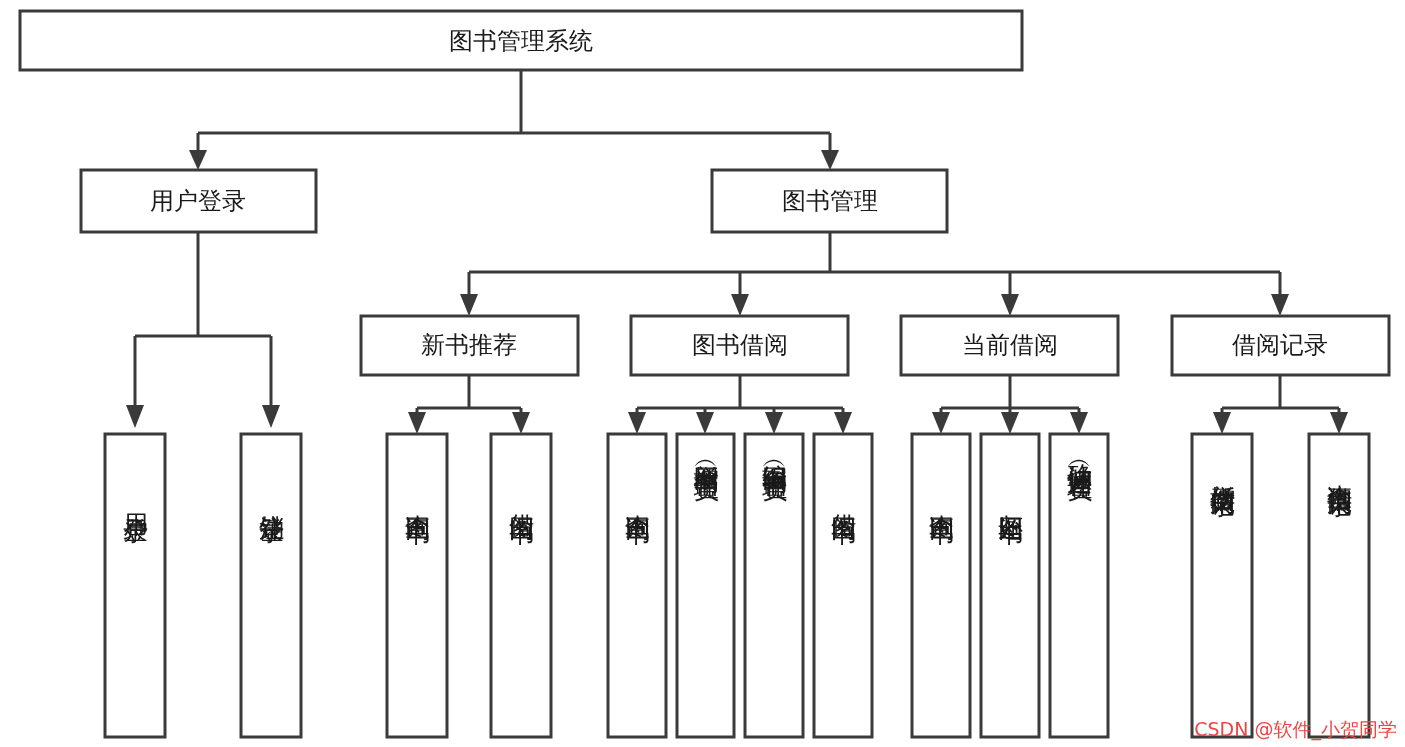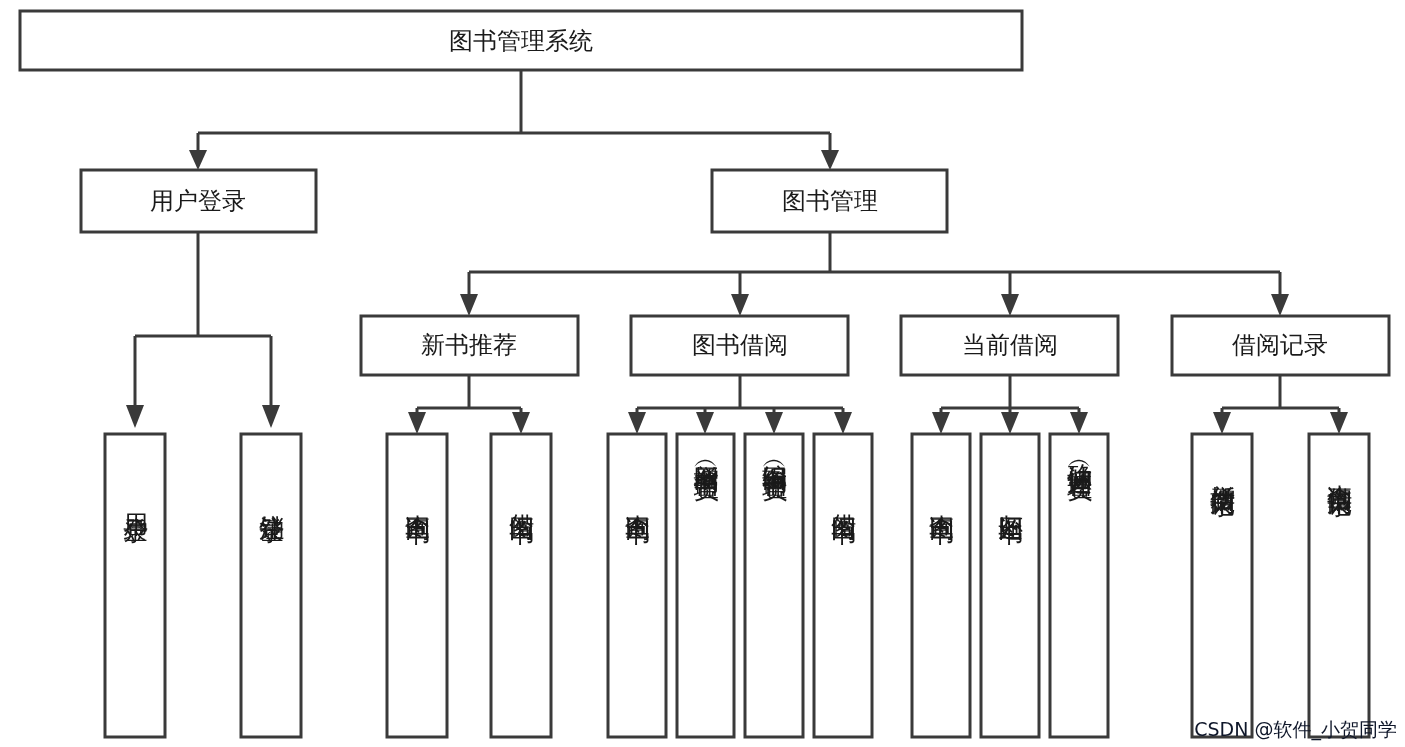--- a/index.html
+++ b/index.html
@@ -65,21 +65,21 @@
     letter-spacing: 2px;
     color: #1a1a1a;
     white-space: nowrap;
   }
   .watermark {
     position: absolute;
     right: 8px;
     bottom: 4px;
     font-family: "DejaVu Sans", "Liberation Sans", sans-serif;
     font-size: 19px;
-    color: #0f172a;
+    color: #ef4444;
     white-space: nowrap;
   }
 </style>
 </head>
 <body>
 
 <div id="diagram-root">
 
   <svg id="diagram-svg" viewBox="0 0 1405 747">
 

